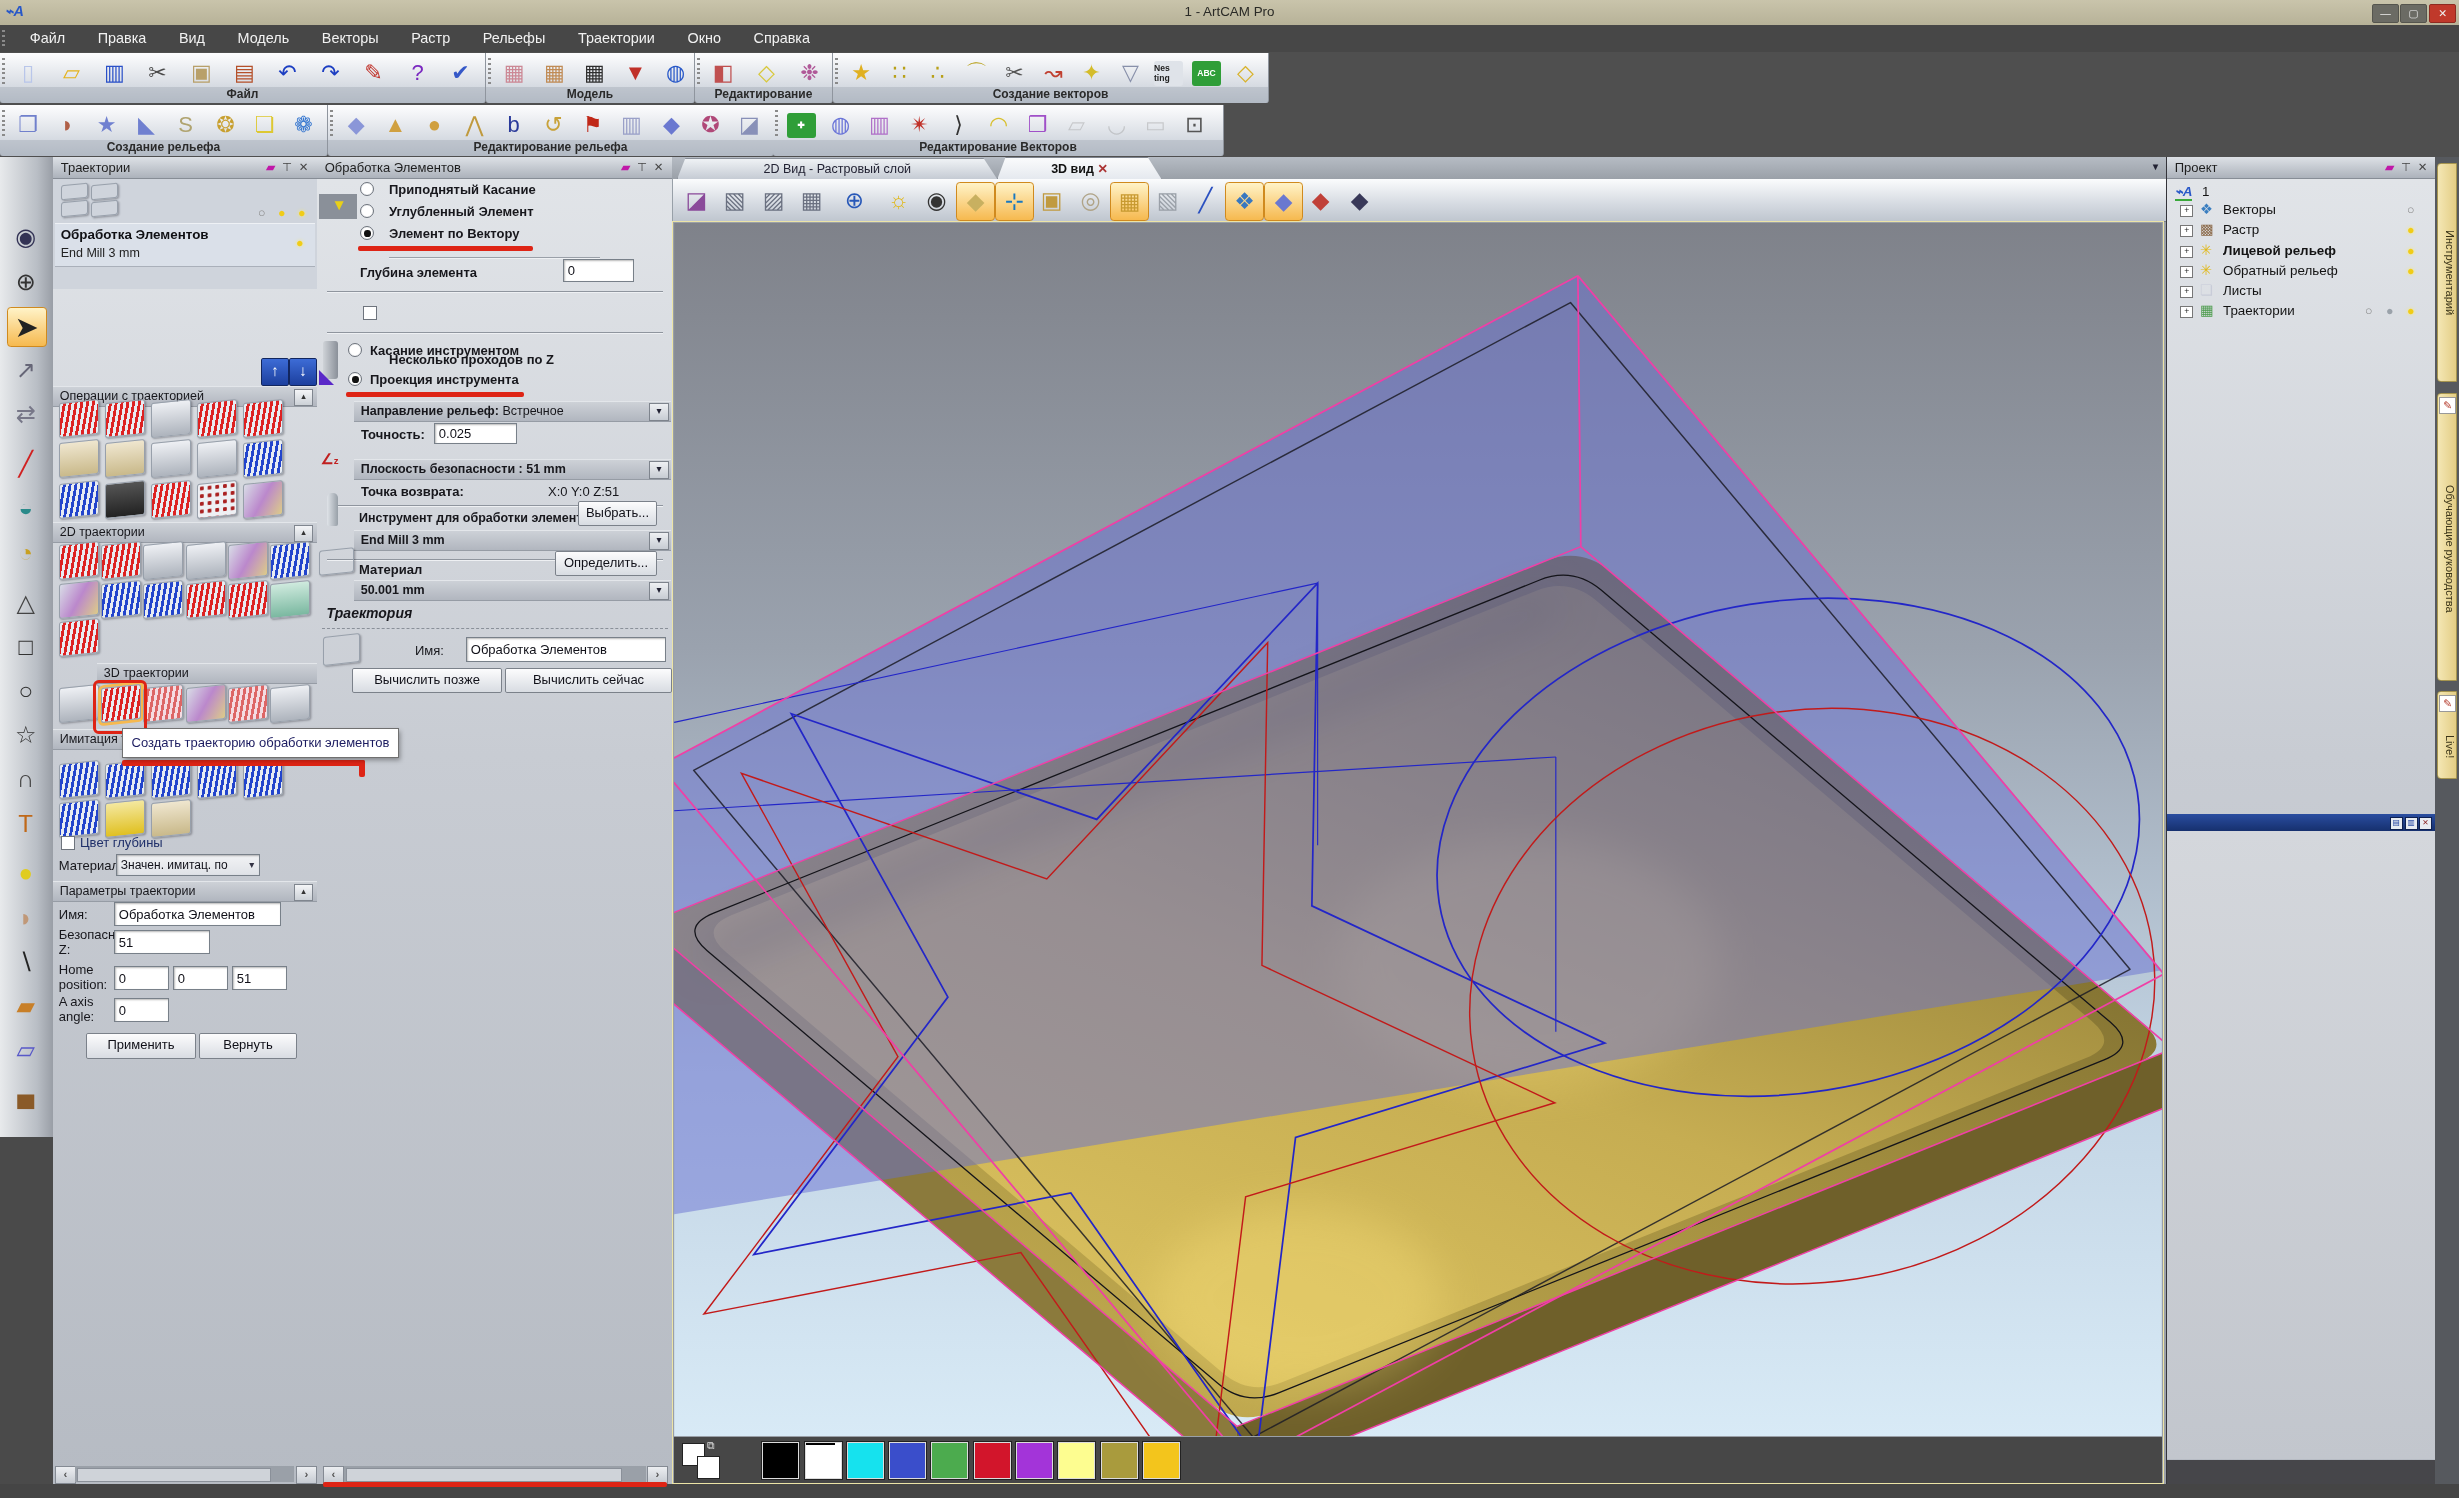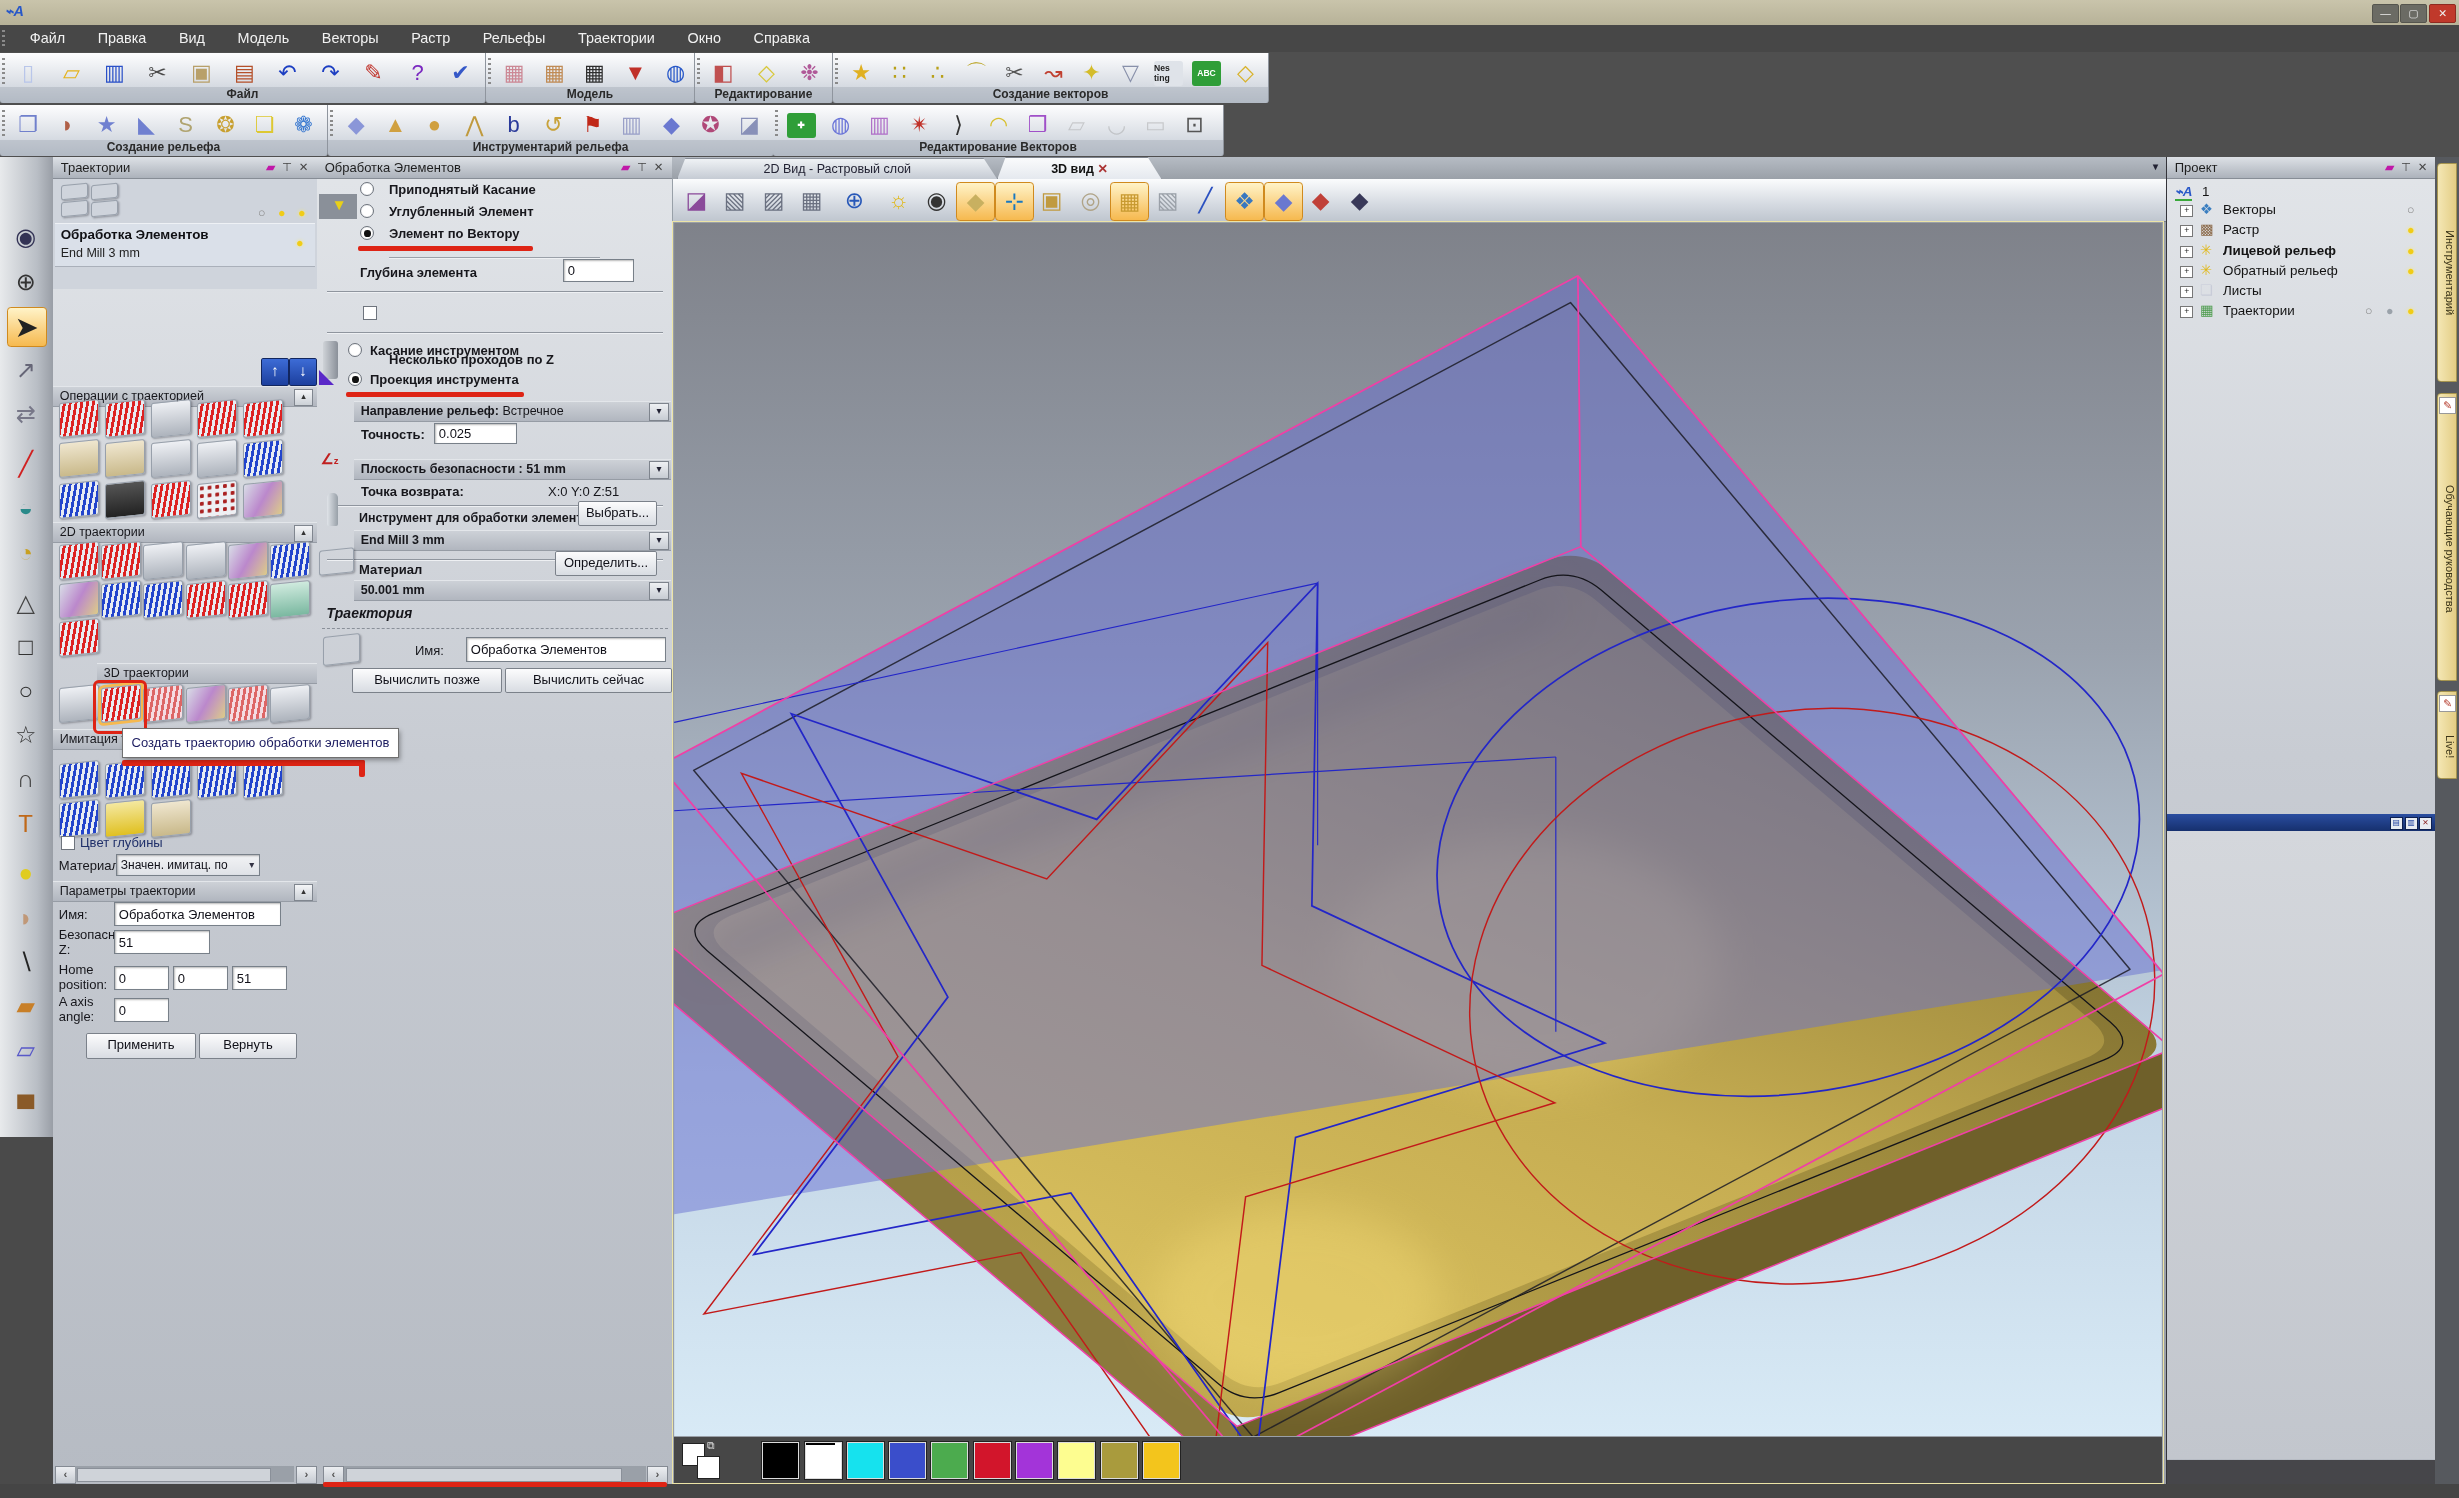--- a/index.html
+++ b/index.html
@@ -50,20 +50,21 @@
   .tab2d{position:absolute;background:linear-gradient(#eff2f5,#c3c9d2);border:1px solid #8a9099;border-bottom:none;font-size:12.5px;color:#223;text-align:center;clip-path:polygon(0 100%,8.6px 0,calc(100% - 14.4px) 0,100% 100%);}
   .tab3d{position:absolute;background:linear-gradient(#fafbfc,#e4e8ee);border:1px solid #7e848d;border-bottom:none;font-size:12.5px;font-weight:bold;color:#111;text-align:center;clip-path:polygon(0 100%,8.6px 0,calc(100% - 14.4px) 0,100% 100%);}
 </style>
 </head>
 <body>
 
 <div id="app">
 
   <div class="abs titlebar">
     <div class="abs" style="left:4.8px;top:2.9px;font-size:14.4px;font-weight:bold;color:#2858c8;font-style:italic;">⌁A</div>
+    <div class="abs title-text">1 - ArtCAM Pro</div>
     <div class="abs winbtn" style="right:60px;">—</div>
     <div class="abs winbtn" style="right:32px;">▢</div>
     <div class="abs winbtn close" style="right:2.9px;">✕</div>
   </div>
 
   <div class="abs menubar"><div class="grip" style="top:4.8px;bottom:4.8px;"></div><span style="display:inline-block;width:13.4px;"></span><span id="menu-items"><span class="mi">Файл</span><span class="mi">Правка</span><span class="mi">Вид</span><span class="mi">Модель</span><span class="mi">Векторы</span><span class="mi">Растр</span><span class="mi">Рельефы</span><span class="mi">Траектории</span><span class="mi">Окно</span><span class="mi">Справка</span></span></div>
 
   <div class="abs tbrow" id="tbrow1" style="top:52px;height:52px;">
       <div class="tgroup" style="left: 0px; width: 485px;">
         <div class="grip"></div>
@@ -124,21 +125,21 @@
         <div class="ticon" style="left: 49px; color: rgb(176, 96, 72);">◗</div>
         <div class="ticon" style="left: 88px; color: rgb(112, 128, 208);">★</div>
         <div class="ticon" style="left: 128px; color: rgb(112, 128, 208);">◣</div>
         <div class="ticon" style="left: 167px; color: rgb(176, 164, 112);">S</div>
         <div class="ticon" style="left: 207px; color: rgb(200, 160, 48);">❂</div>
         <div class="ticon" style="left: 246px; color: rgb(221, 200, 50);">❏</div>
         <div class="ticon" style="left: 285px; color: rgb(56, 120, 208);">❁</div>
       </div>
       <div class="tgroup" style="left: 328px; width: 445px;">
         <div class="grip"></div>
-        <div class="tglabel">Инструментарий рельефа</div>
+        <div class="tglabel">Редактирование рельефа</div>
         <div class="ticon" style="left: 9.6px; color: rgb(138, 150, 216);">◆</div>
         <div class="ticon" style="left: 49px; color: rgb(208, 160, 64);">▲</div>
         <div class="ticon" style="left: 88px; color: rgb(208, 160, 64);">●</div>
         <div class="ticon" style="left: 128px; color: rgb(192, 154, 62);">⋀</div>
         <div class="ticon" style="left: 167px; color: rgb(42, 58, 154);">b</div>
         <div class="ticon" style="left: 207px; color: rgb(200, 162, 58);">↺</div>
         <div class="ticon" style="left: 246px; color: rgb(192, 40, 24);">⚑</div>
         <div class="ticon" style="left: 285px; color: rgb(154, 160, 200);">▥</div>
         <div class="ticon" style="left: 325px; color: rgb(106, 120, 208);">◆</div>
         <div class="ticon" style="left: 364px; color: rgb(176, 72, 120);">✪</div>

